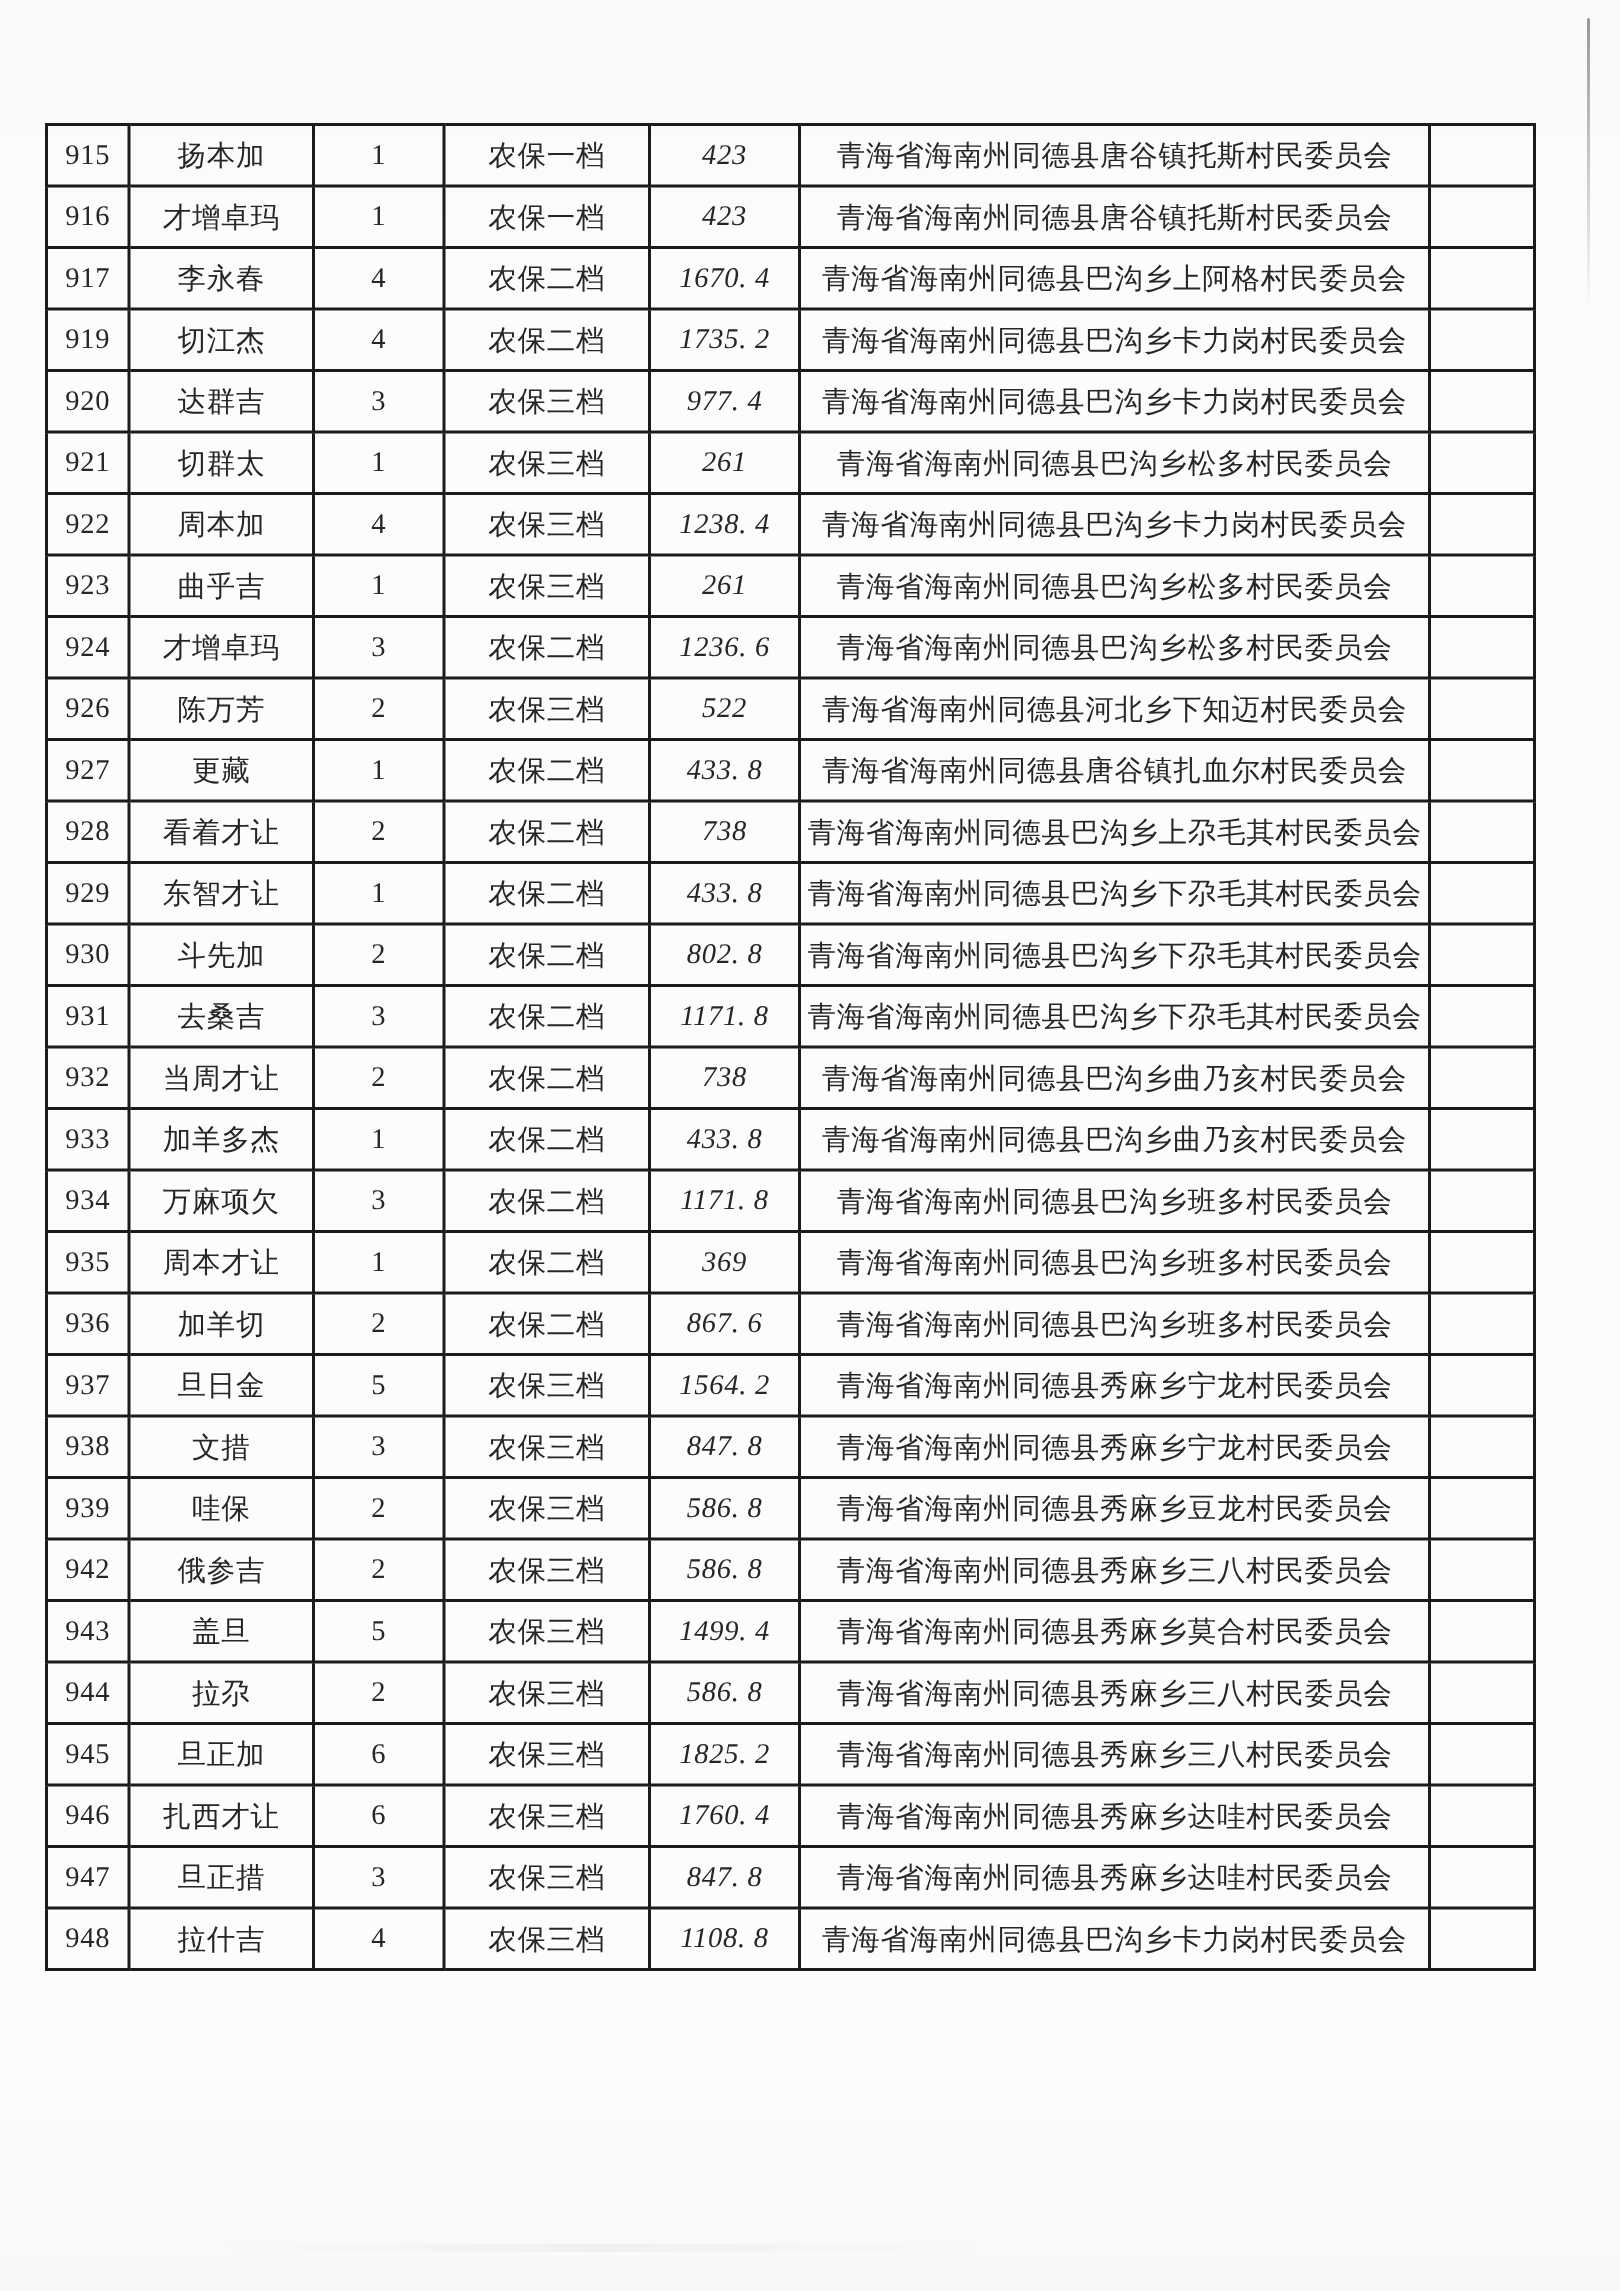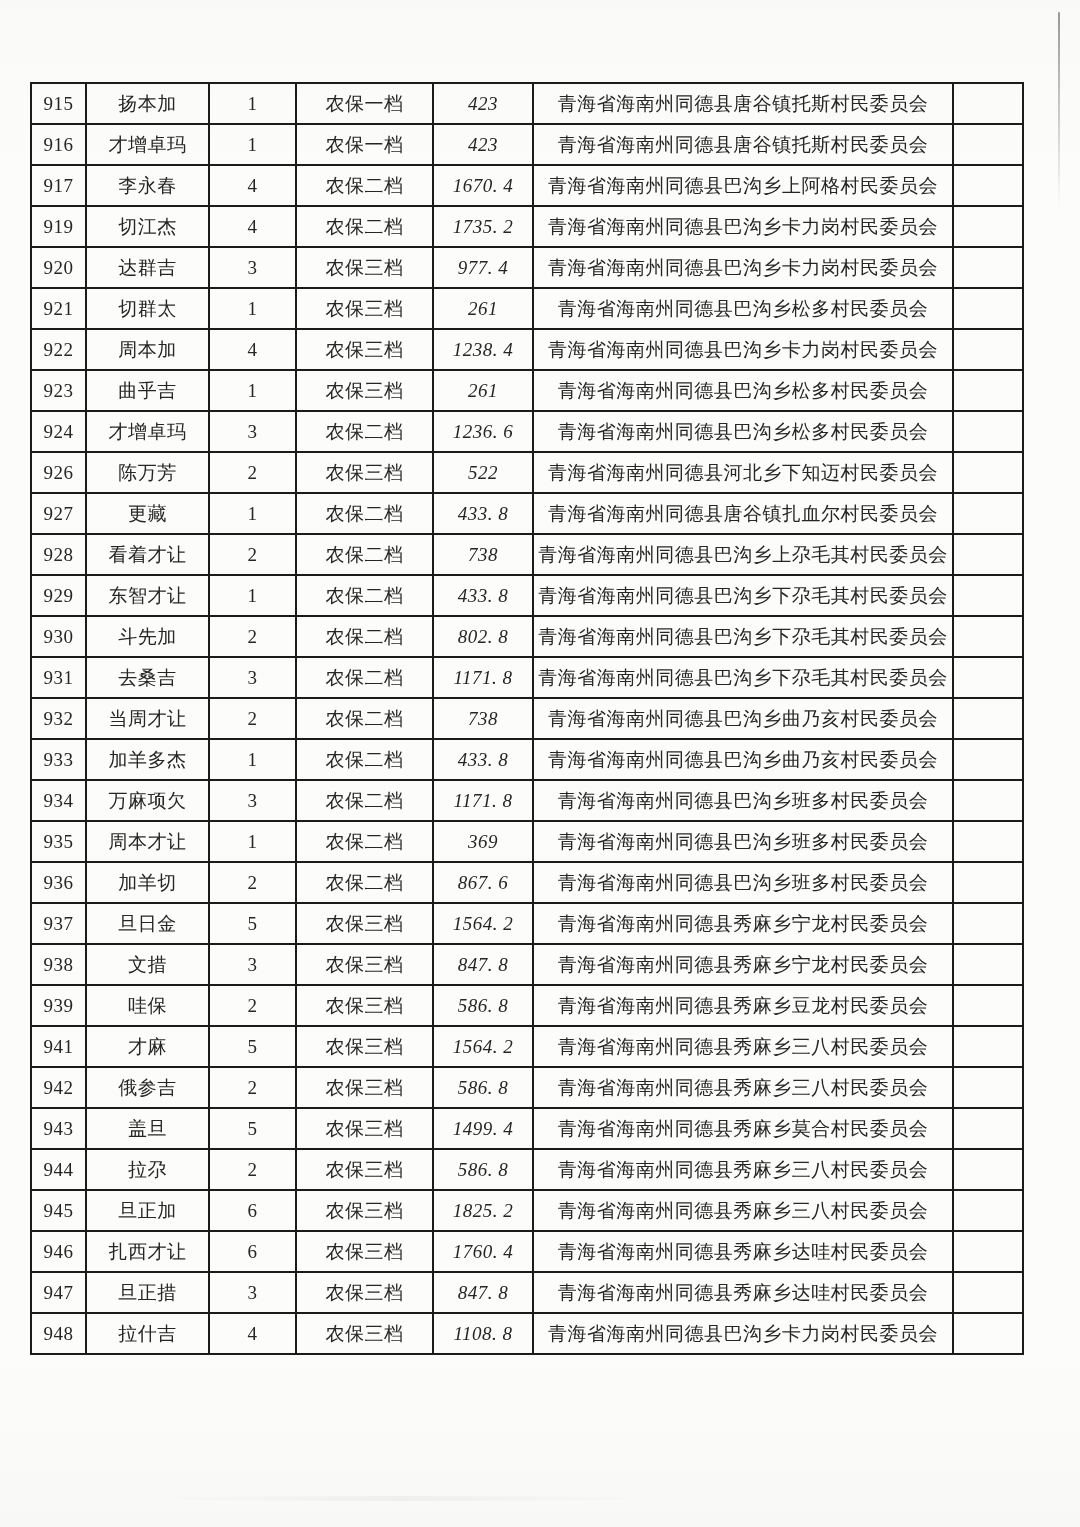--- a/index.html
+++ b/index.html
@@ -287,29 +287,20 @@
       <tr>
         <td class="cell-id">939</td>
         <td class="cell-name">哇保</td>
         <td class="cell-count">2</td>
         <td class="cell-tier">农保三档</td>
         <td class="cell-amount">586. 8</td>
         <td class="cell-org">青海省海南州同德县秀麻乡豆龙村民委员会</td>
         <td class="cell-blank"></td>
       </tr>
       <tr>
-        <td class="cell-id">941</td>
-        <td class="cell-name">才麻</td>
-        <td class="cell-count">5</td>
-        <td class="cell-tier">农保三档</td>
-        <td class="cell-amount">1564. 2</td>
-        <td class="cell-org">青海省海南州同德县秀麻乡三八村民委员会</td>
-        <td class="cell-blank"></td>
-      </tr>
-      <tr>
         <td class="cell-id">942</td>
         <td class="cell-name">俄参吉</td>
         <td class="cell-count">2</td>
         <td class="cell-tier">农保三档</td>
         <td class="cell-amount">586. 8</td>
         <td class="cell-org">青海省海南州同德县秀麻乡三八村民委员会</td>
         <td class="cell-blank"></td>
       </tr>
       <tr>
         <td class="cell-id">943</td>

